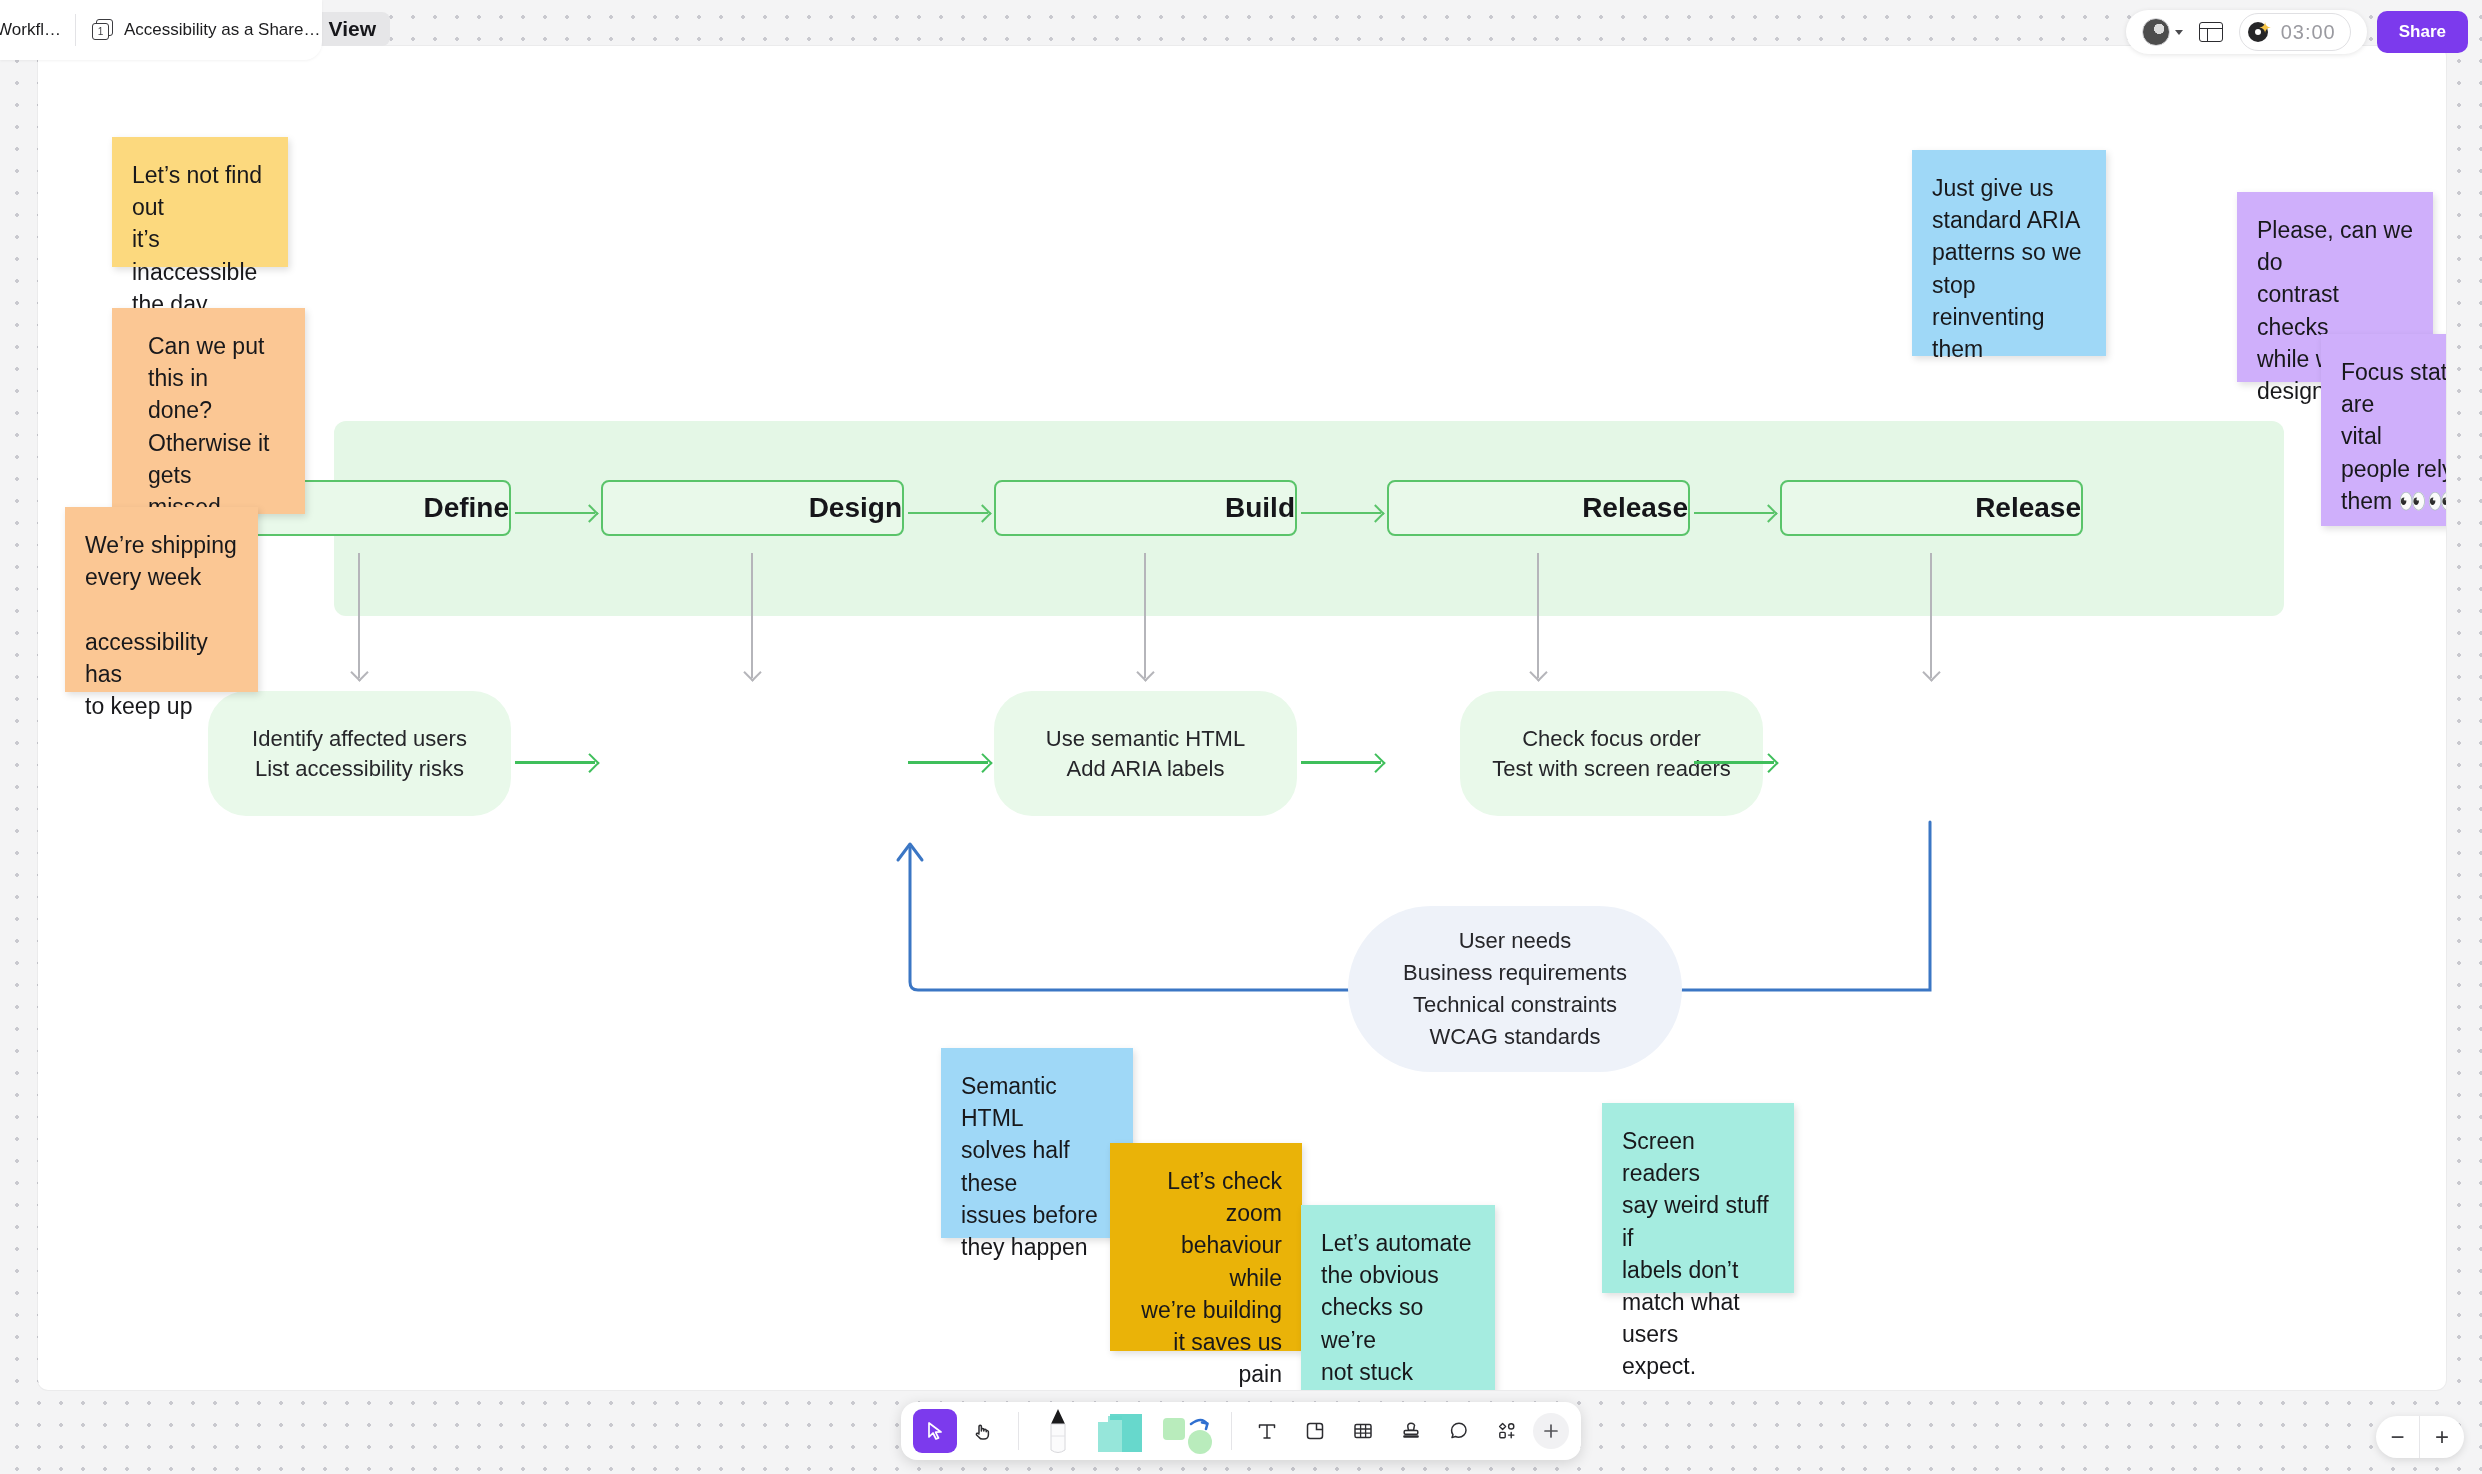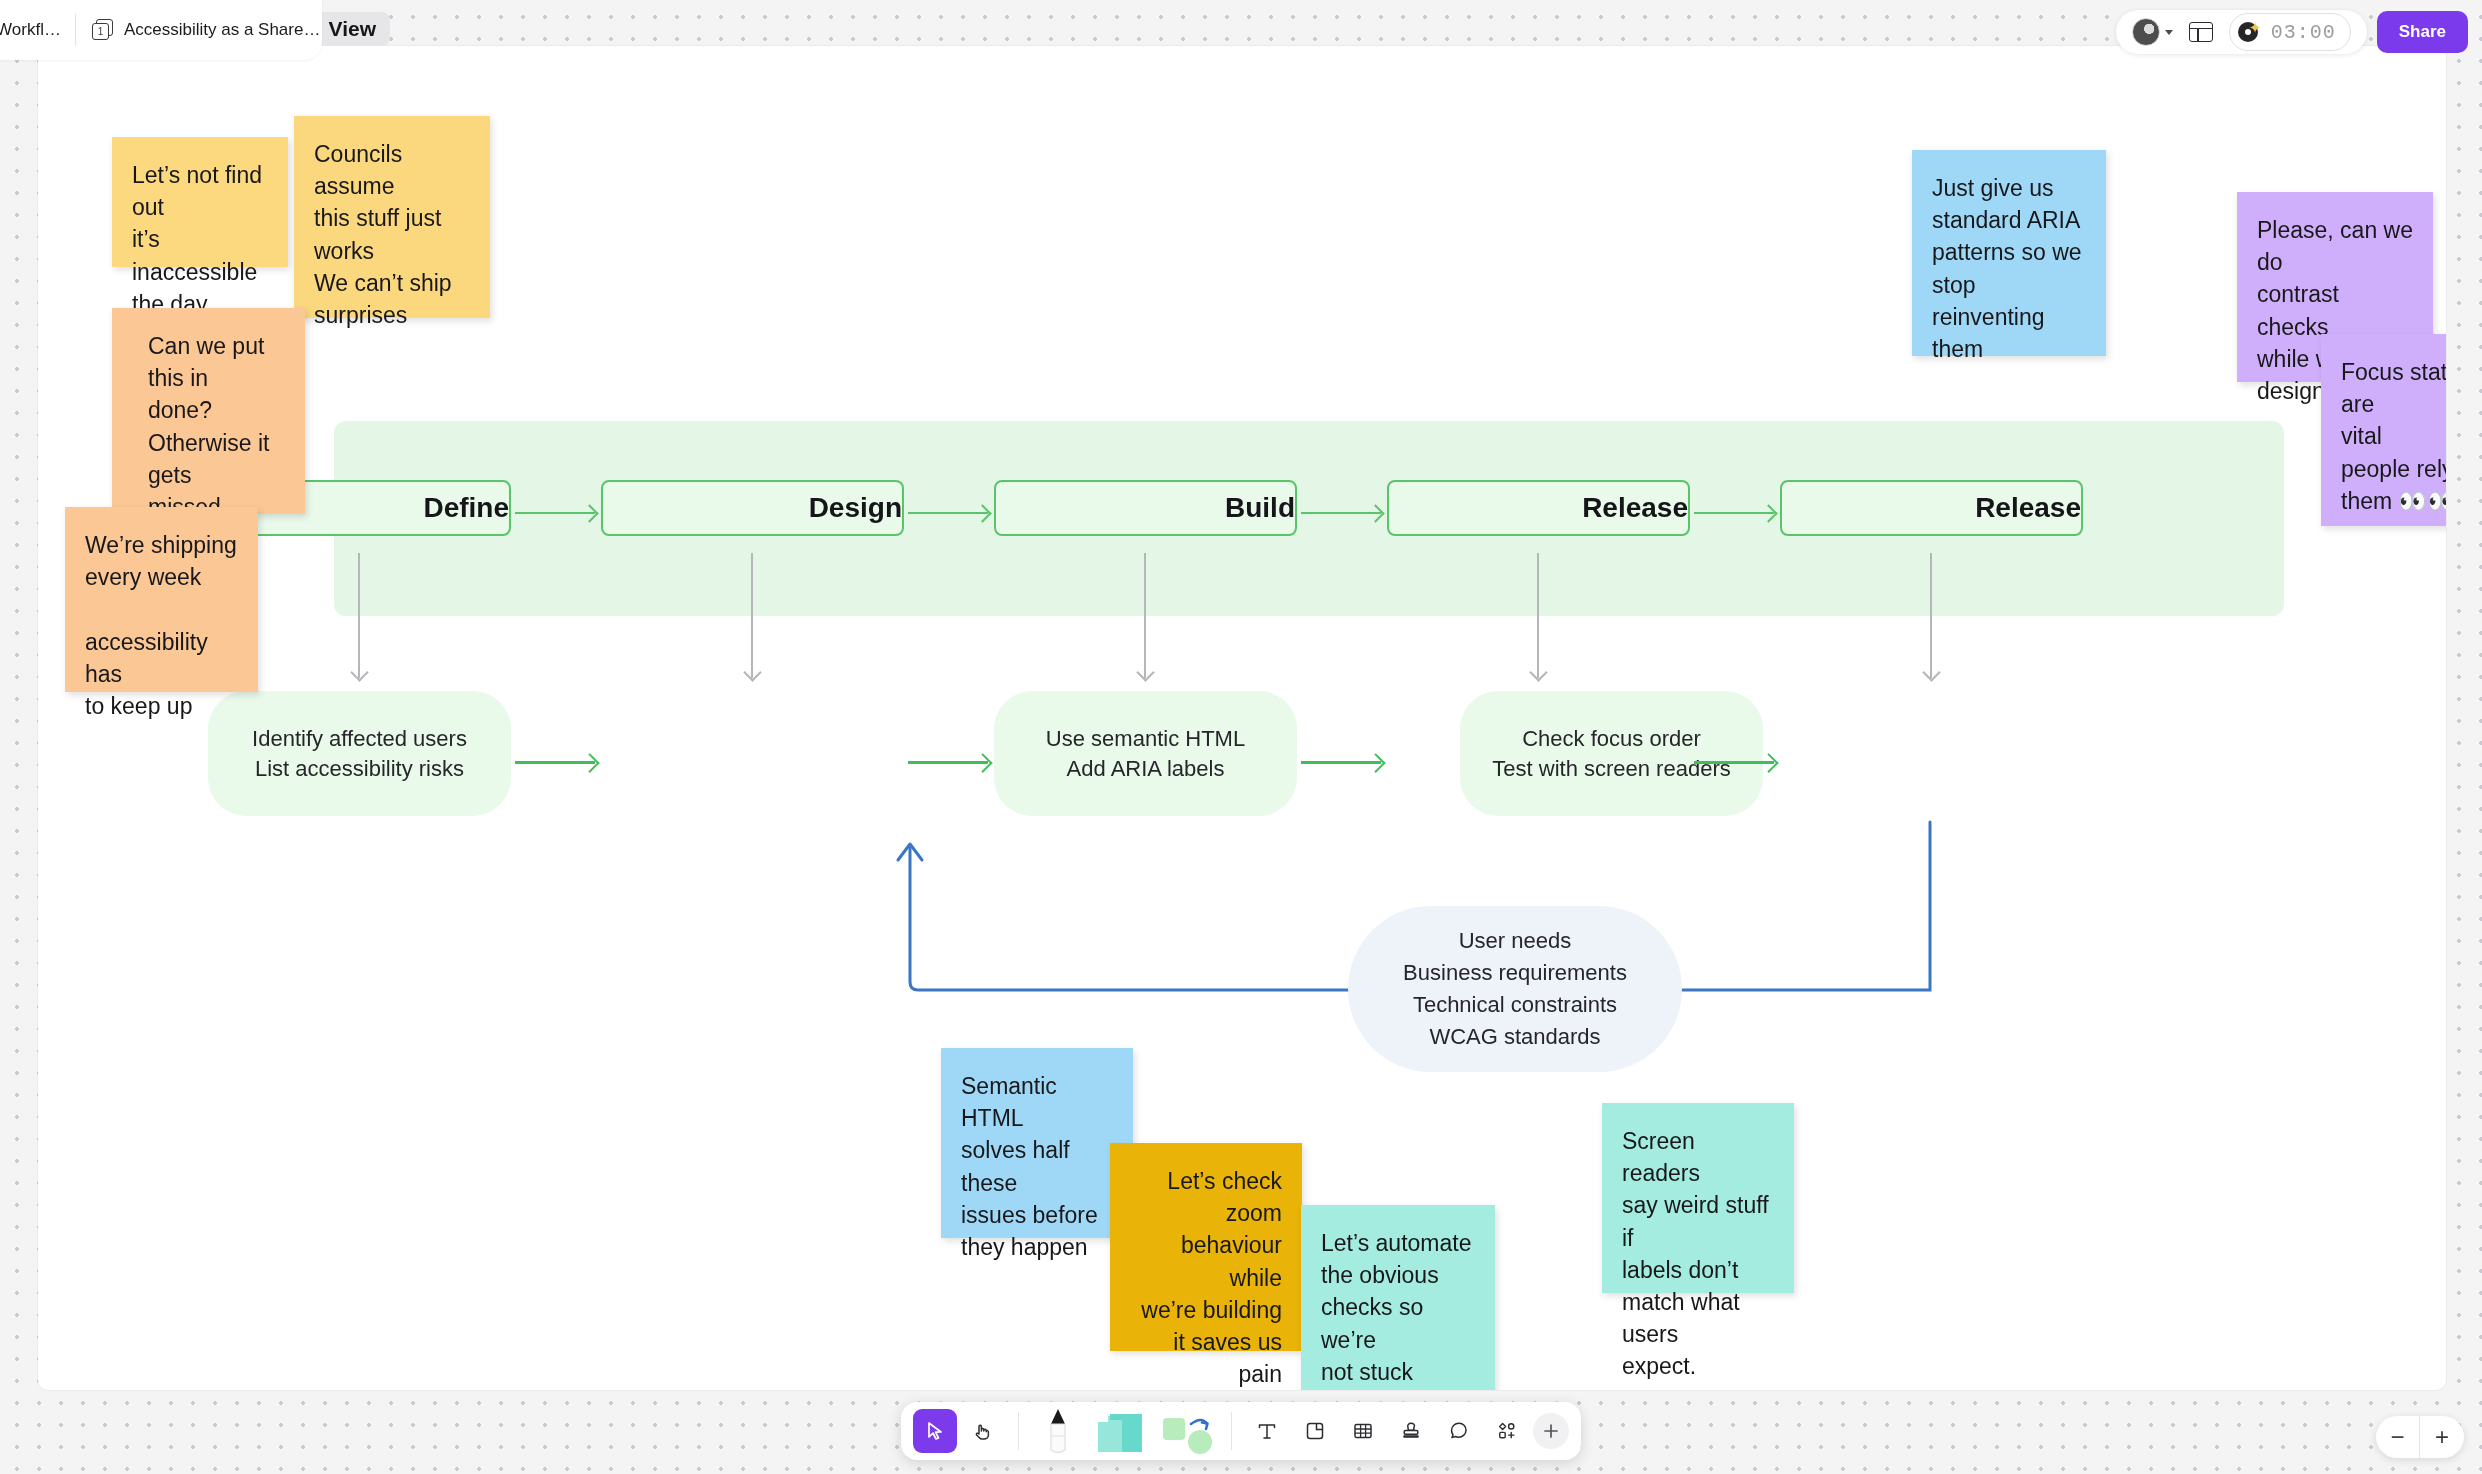--- a/index.html
+++ b/index.html
@@ -99,21 +99,21 @@
     display:flex; align-items:center; gap:7px;
     border:1px solid #e0e0e3; border-radius: 20px; padding: 5px 14px 5px 8px;
     height: 38px; cursor: pointer;
   }
   .timer-ico { position:relative; width:26px; height:24px; }
   .timer-ico .disc { position:absolute; left:0; top:2px; width:20px; height:20px;
     border-radius:50%; background:#262628; }
   .timer-ico .disc:after { content:""; position:absolute; left:7px; top:7px;
     width:6px; height:6px; border-radius:50%; background:#fff; }
   .timer-ico .star { position:absolute; left:11px; top:0; font-size:15px; line-height:1; color:#f6c445; }
-  .timer-txt { font-family: Liberation Mono, monospace; font-size:20px;
+  .timer-txt { font-family: Liberation Sans, sans-serif; font-size:20px;
     color:#9a9aa0; letter-spacing:1px; }
   .share-btn {
     background: #7c3aed; color:#fff; font-size:17px; font-weight:600;
     border-radius: 10px; padding: 11px 22px; border:none; cursor:pointer;
     white-space: nowrap;
   }
 
   
   .note {
     position: absolute;
@@ -272,25 +272,20 @@
       <span>Business requirements</span>
       <span>Technical constraints</span>
       <span>WCAG standards</span>
     </div>
 
     <div class="note" style="left:74px;  top:91px;  width:176px; height:130px; background:#fcd97e;">Let’s not find out
 it’s inaccessible
 the day before
 release
 🤐</div>
-    <div class="note" style="left:256px; top:70px;  width:196px; height:202px; background:#fbd87d;">Councils assume
-this stuff just
-works
-We can’t ship
-surprises</div>
     <div class="note" style="left:74px;  top:262px; width:193px; height:206px; background:#fbc794;padding-left:36px;">Can we put this in
 done?
 Otherwise it gets
 missed</div>
     <div class="note" style="left:27px;  top:461px; width:193px; height:185px; background:#fbc794;">We’re shipping
 every week
 
 accessibility has
 to keep up</div>
     <div class="note" style="left:1874px;top:104px; width:194px; height:206px; background:#9fd8f7;">Just give us

